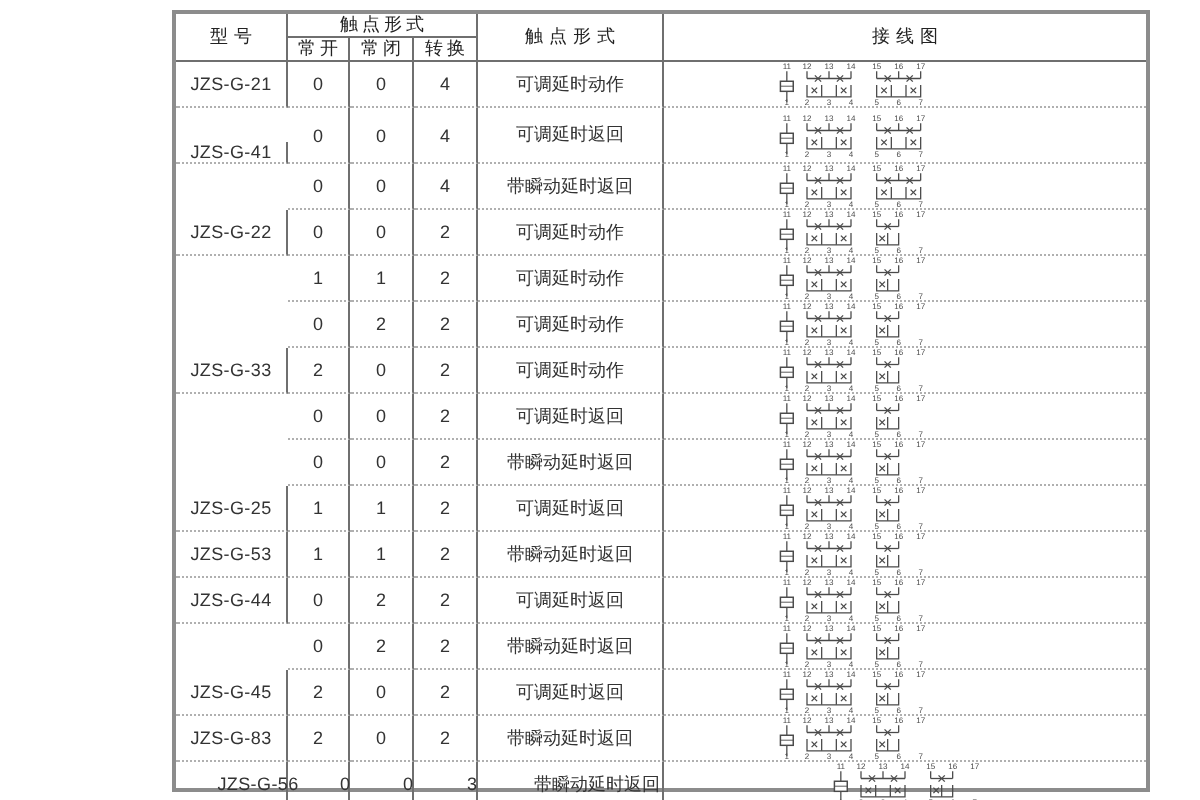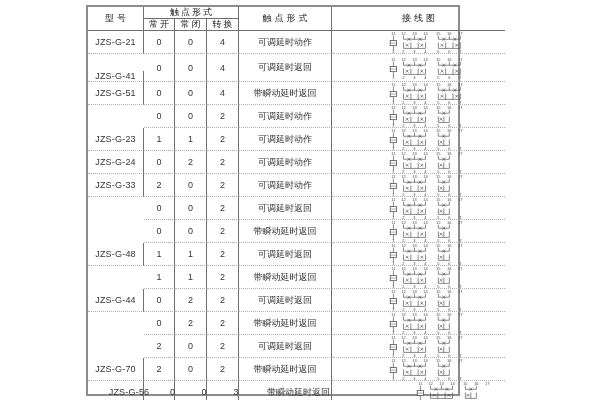--- a/index.html
+++ b/index.html
@@ -11,21 +11,21 @@
   }
   html,body{margin:0;padding:0;}
   body{
     width:600px;height:400px;background:#ffffff;
     font-family:"Liberation Sans", sans-serif;
     color:var(--text);
     position:relative;overflow:hidden;
   }
   .spec-table{
     position:absolute;left:86px;top:5px;
-    width:374px;height:391px;
+    width:489px;height:391px;
     box-sizing:border-box;
     border:2px solid var(--outer);
     background:#fff;
     display:grid;
     grid-template-columns:56px 31px 32px 32px 93px 1fr;
     grid-template-rows:12px 12px repeat(16, 1fr);
   }
   .hcell{
     display:flex;align-items:center;justify-content:center;
     font-size:9px;color:#222;
@@ -209,21 +209,20 @@
         </g>
         <text x="6" y="23.5" font-size="4.4" text-anchor="middle" fill="#4a4a4a" font-family="&quot;Liberation Sans&quot;, sans-serif">1</text>
         <text x="17" y="23.5" font-size="4.4" text-anchor="middle" fill="#4a4a4a" font-family="&quot;Liberation Sans&quot;, sans-serif">2</text>
         <text x="29" y="23.5" font-size="4.4" text-anchor="middle" fill="#4a4a4a" font-family="&quot;Liberation Sans&quot;, sans-serif">3</text>
         <text x="41" y="23.5" font-size="4.4" text-anchor="middle" fill="#4a4a4a" font-family="&quot;Liberation Sans&quot;, sans-serif">4</text>
         <text x="55" y="23.5" font-size="4.4" text-anchor="middle" fill="#4a4a4a" font-family="&quot;Liberation Sans&quot;, sans-serif">5</text>
         <text x="67" y="23.5" font-size="4.4" text-anchor="middle" fill="#4a4a4a" font-family="&quot;Liberation Sans&quot;, sans-serif">6</text>
         <text x="79" y="23.5" font-size="4.4" text-anchor="middle" fill="#4a4a4a" font-family="&quot;Liberation Sans&quot;, sans-serif">7</text>
       </svg>
     </div>
-    <div class="cell c-model" style="grid-area: 5 / 1;">JZS-G-51</div>
     <div class="cell c-no" style="grid-area: 5 / 2;">0</div>
     <div class="cell c-nc" style="grid-area: 5 / 3;">0</div>
     <div class="cell c-co" style="grid-area: 5 / 4;">4</div>
     <div class="cell c-delay" style="grid-area: 5 / 5;">带瞬动延时返回</div>
     <div class="cell c-diagram" style="grid-area: 5 / 6;">
       <svg viewBox="0 0 94 24" width="94" height="22" class="diagram-svg">
         <line x1="6" y1="5" x2="6" y2="22" stroke="#4a4a4a" stroke-width="0.7"></line>
         <text x="6" y="4" font-size="4.4" text-anchor="middle" fill="#4a4a4a" font-family="&quot;Liberation Sans&quot;, sans-serif">11</text>
         <rect x="2.5" y="10.5" width="7" height="5.5" fill="#fff" stroke="#4a4a4a" stroke-width="0.8"></rect>
         <line x1="2.5" y1="13.2" x2="9.5" y2="13.2" stroke="#4a4a4a" stroke-width="0.5"></line>
@@ -281,20 +280,21 @@
         </g>
         <text x="6" y="23.5" font-size="4.4" text-anchor="middle" fill="#4a4a4a" font-family="&quot;Liberation Sans&quot;, sans-serif">1</text>
         <text x="17" y="23.5" font-size="4.4" text-anchor="middle" fill="#4a4a4a" font-family="&quot;Liberation Sans&quot;, sans-serif">2</text>
         <text x="29" y="23.5" font-size="4.4" text-anchor="middle" fill="#4a4a4a" font-family="&quot;Liberation Sans&quot;, sans-serif">3</text>
         <text x="41" y="23.5" font-size="4.4" text-anchor="middle" fill="#4a4a4a" font-family="&quot;Liberation Sans&quot;, sans-serif">4</text>
         <text x="55" y="23.5" font-size="4.4" text-anchor="middle" fill="#4a4a4a" font-family="&quot;Liberation Sans&quot;, sans-serif">5</text>
         <text x="67" y="23.5" font-size="4.4" text-anchor="middle" fill="#4a4a4a" font-family="&quot;Liberation Sans&quot;, sans-serif">6</text>
         <text x="79" y="23.5" font-size="4.4" text-anchor="middle" fill="#4a4a4a" font-family="&quot;Liberation Sans&quot;, sans-serif">7</text>
       </svg>
     </div>
+    <div class="cell c-model" style="grid-area: 6 / 1;">JZS-G-22</div>
     <div class="cell c-no" style="grid-area: 6 / 2;">0</div>
     <div class="cell c-nc" style="grid-area: 6 / 3;">0</div>
     <div class="cell c-co" style="grid-area: 6 / 4;">2</div>
     <div class="cell c-delay" style="grid-area: 6 / 5;">可调延时动作</div>
     <div class="cell c-diagram" style="grid-area: 6 / 6;">
       <svg viewBox="0 0 94 24" width="94" height="22" class="diagram-svg">
         <line x1="6" y1="5" x2="6" y2="22" stroke="#4a4a4a" stroke-width="0.7"></line>
         <text x="6" y="4" font-size="4.4" text-anchor="middle" fill="#4a4a4a" font-family="&quot;Liberation Sans&quot;, sans-serif">11</text>
         <rect x="2.5" y="10.5" width="7" height="5.5" fill="#fff" stroke="#4a4a4a" stroke-width="0.8"></rect>
         <line x1="2.5" y1="13.2" x2="9.5" y2="13.2" stroke="#4a4a4a" stroke-width="0.5"></line>
@@ -342,21 +342,20 @@
         <text x="79" y="4" font-size="4.4" text-anchor="middle" fill="#4a4a4a" font-family="&quot;Liberation Sans&quot;, sans-serif">17</text>
         <text x="6" y="23.5" font-size="4.4" text-anchor="middle" fill="#4a4a4a" font-family="&quot;Liberation Sans&quot;, sans-serif">1</text>
         <text x="17" y="23.5" font-size="4.4" text-anchor="middle" fill="#4a4a4a" font-family="&quot;Liberation Sans&quot;, sans-serif">2</text>
         <text x="29" y="23.5" font-size="4.4" text-anchor="middle" fill="#4a4a4a" font-family="&quot;Liberation Sans&quot;, sans-serif">3</text>
         <text x="41" y="23.5" font-size="4.4" text-anchor="middle" fill="#4a4a4a" font-family="&quot;Liberation Sans&quot;, sans-serif">4</text>
         <text x="55" y="23.5" font-size="4.4" text-anchor="middle" fill="#4a4a4a" font-family="&quot;Liberation Sans&quot;, sans-serif">5</text>
         <text x="67" y="23.5" font-size="4.4" text-anchor="middle" fill="#4a4a4a" font-family="&quot;Liberation Sans&quot;, sans-serif">6</text>
         <text x="79" y="23.5" font-size="4.4" text-anchor="middle" fill="#4a4a4a" font-family="&quot;Liberation Sans&quot;, sans-serif">7</text>
       </svg>
     </div>
-    <div class="cell c-model" style="grid-area: 7 / 1;">JZS-G-23</div>
     <div class="cell c-no" style="grid-area: 7 / 2;">1</div>
     <div class="cell c-nc" style="grid-area: 7 / 3;">1</div>
     <div class="cell c-co" style="grid-area: 7 / 4;">2</div>
     <div class="cell c-delay" style="grid-area: 7 / 5;">可调延时动作</div>
     <div class="cell c-diagram" style="grid-area: 7 / 6;">
       <svg viewBox="0 0 94 24" width="94" height="22" class="diagram-svg">
         <line x1="6" y1="5" x2="6" y2="22" stroke="#4a4a4a" stroke-width="0.7"></line>
         <text x="6" y="4" font-size="4.4" text-anchor="middle" fill="#4a4a4a" font-family="&quot;Liberation Sans&quot;, sans-serif">11</text>
         <rect x="2.5" y="10.5" width="7" height="5.5" fill="#fff" stroke="#4a4a4a" stroke-width="0.8"></rect>
         <line x1="2.5" y1="13.2" x2="9.5" y2="13.2" stroke="#4a4a4a" stroke-width="0.5"></line>
@@ -404,21 +403,20 @@
         <text x="79" y="4" font-size="4.4" text-anchor="middle" fill="#4a4a4a" font-family="&quot;Liberation Sans&quot;, sans-serif">17</text>
         <text x="6" y="23.5" font-size="4.4" text-anchor="middle" fill="#4a4a4a" font-family="&quot;Liberation Sans&quot;, sans-serif">1</text>
         <text x="17" y="23.5" font-size="4.4" text-anchor="middle" fill="#4a4a4a" font-family="&quot;Liberation Sans&quot;, sans-serif">2</text>
         <text x="29" y="23.5" font-size="4.4" text-anchor="middle" fill="#4a4a4a" font-family="&quot;Liberation Sans&quot;, sans-serif">3</text>
         <text x="41" y="23.5" font-size="4.4" text-anchor="middle" fill="#4a4a4a" font-family="&quot;Liberation Sans&quot;, sans-serif">4</text>
         <text x="55" y="23.5" font-size="4.4" text-anchor="middle" fill="#4a4a4a" font-family="&quot;Liberation Sans&quot;, sans-serif">5</text>
         <text x="67" y="23.5" font-size="4.4" text-anchor="middle" fill="#4a4a4a" font-family="&quot;Liberation Sans&quot;, sans-serif">6</text>
         <text x="79" y="23.5" font-size="4.4" text-anchor="middle" fill="#4a4a4a" font-family="&quot;Liberation Sans&quot;, sans-serif">7</text>
       </svg>
     </div>
-    <div class="cell c-model" style="grid-area: 8 / 1;">JZS-G-24</div>
     <div class="cell c-no" style="grid-area: 8 / 2;">0</div>
     <div class="cell c-nc" style="grid-area: 8 / 3;">2</div>
     <div class="cell c-co" style="grid-area: 8 / 4;">2</div>
     <div class="cell c-delay" style="grid-area: 8 / 5;">可调延时动作</div>
     <div class="cell c-diagram" style="grid-area: 8 / 6;">
       <svg viewBox="0 0 94 24" width="94" height="22" class="diagram-svg">
         <line x1="6" y1="5" x2="6" y2="22" stroke="#4a4a4a" stroke-width="0.7"></line>
         <text x="6" y="4" font-size="4.4" text-anchor="middle" fill="#4a4a4a" font-family="&quot;Liberation Sans&quot;, sans-serif">11</text>
         <rect x="2.5" y="10.5" width="7" height="5.5" fill="#fff" stroke="#4a4a4a" stroke-width="0.8"></rect>
         <line x1="2.5" y1="13.2" x2="9.5" y2="13.2" stroke="#4a4a4a" stroke-width="0.5"></line>
@@ -650,21 +648,21 @@
         <text x="79" y="4" font-size="4.4" text-anchor="middle" fill="#4a4a4a" font-family="&quot;Liberation Sans&quot;, sans-serif">17</text>
         <text x="6" y="23.5" font-size="4.4" text-anchor="middle" fill="#4a4a4a" font-family="&quot;Liberation Sans&quot;, sans-serif">1</text>
         <text x="17" y="23.5" font-size="4.4" text-anchor="middle" fill="#4a4a4a" font-family="&quot;Liberation Sans&quot;, sans-serif">2</text>
         <text x="29" y="23.5" font-size="4.4" text-anchor="middle" fill="#4a4a4a" font-family="&quot;Liberation Sans&quot;, sans-serif">3</text>
         <text x="41" y="23.5" font-size="4.4" text-anchor="middle" fill="#4a4a4a" font-family="&quot;Liberation Sans&quot;, sans-serif">4</text>
         <text x="55" y="23.5" font-size="4.4" text-anchor="middle" fill="#4a4a4a" font-family="&quot;Liberation Sans&quot;, sans-serif">5</text>
         <text x="67" y="23.5" font-size="4.4" text-anchor="middle" fill="#4a4a4a" font-family="&quot;Liberation Sans&quot;, sans-serif">6</text>
         <text x="79" y="23.5" font-size="4.4" text-anchor="middle" fill="#4a4a4a" font-family="&quot;Liberation Sans&quot;, sans-serif">7</text>
       </svg>
     </div>
-    <div class="cell c-model" style="grid-area: 12 / 1;">JZS-G-48</div>
+    <div class="cell c-model" style="grid-area: 12 / 1;">JZS-G-25</div>
     <div class="cell c-no" style="grid-area: 12 / 2;">1</div>
     <div class="cell c-nc" style="grid-area: 12 / 3;">1</div>
     <div class="cell c-co" style="grid-area: 12 / 4;">2</div>
     <div class="cell c-delay" style="grid-area: 12 / 5;">可调延时返回</div>
     <div class="cell c-diagram" style="grid-area: 12 / 6;">
       <svg viewBox="0 0 94 24" width="94" height="22" class="diagram-svg">
         <line x1="6" y1="5" x2="6" y2="22" stroke="#4a4a4a" stroke-width="0.7"></line>
         <text x="6" y="4" font-size="4.4" text-anchor="middle" fill="#4a4a4a" font-family="&quot;Liberation Sans&quot;, sans-serif">11</text>
         <rect x="2.5" y="10.5" width="7" height="5.5" fill="#fff" stroke="#4a4a4a" stroke-width="0.8"></rect>
         <line x1="2.5" y1="13.2" x2="9.5" y2="13.2" stroke="#4a4a4a" stroke-width="0.5"></line>
@@ -712,20 +710,21 @@
         <text x="79" y="4" font-size="4.4" text-anchor="middle" fill="#4a4a4a" font-family="&quot;Liberation Sans&quot;, sans-serif">17</text>
         <text x="6" y="23.5" font-size="4.4" text-anchor="middle" fill="#4a4a4a" font-family="&quot;Liberation Sans&quot;, sans-serif">1</text>
         <text x="17" y="23.5" font-size="4.4" text-anchor="middle" fill="#4a4a4a" font-family="&quot;Liberation Sans&quot;, sans-serif">2</text>
         <text x="29" y="23.5" font-size="4.4" text-anchor="middle" fill="#4a4a4a" font-family="&quot;Liberation Sans&quot;, sans-serif">3</text>
         <text x="41" y="23.5" font-size="4.4" text-anchor="middle" fill="#4a4a4a" font-family="&quot;Liberation Sans&quot;, sans-serif">4</text>
         <text x="55" y="23.5" font-size="4.4" text-anchor="middle" fill="#4a4a4a" font-family="&quot;Liberation Sans&quot;, sans-serif">5</text>
         <text x="67" y="23.5" font-size="4.4" text-anchor="middle" fill="#4a4a4a" font-family="&quot;Liberation Sans&quot;, sans-serif">6</text>
         <text x="79" y="23.5" font-size="4.4" text-anchor="middle" fill="#4a4a4a" font-family="&quot;Liberation Sans&quot;, sans-serif">7</text>
       </svg>
     </div>
+    <div class="cell c-model" style="grid-area: 13 / 1;">JZS-G-53</div>
     <div class="cell c-no" style="grid-area: 13 / 2;">1</div>
     <div class="cell c-nc" style="grid-area: 13 / 3;">1</div>
     <div class="cell c-co" style="grid-area: 13 / 4;">2</div>
     <div class="cell c-delay" style="grid-area: 13 / 5;">带瞬动延时返回</div>
     <div class="cell c-diagram" style="grid-area: 13 / 6;">
       <svg viewBox="0 0 94 24" width="94" height="22" class="diagram-svg">
         <line x1="6" y1="5" x2="6" y2="22" stroke="#4a4a4a" stroke-width="0.7"></line>
         <text x="6" y="4" font-size="4.4" text-anchor="middle" fill="#4a4a4a" font-family="&quot;Liberation Sans&quot;, sans-serif">11</text>
         <rect x="2.5" y="10.5" width="7" height="5.5" fill="#fff" stroke="#4a4a4a" stroke-width="0.8"></rect>
         <line x1="2.5" y1="13.2" x2="9.5" y2="13.2" stroke="#4a4a4a" stroke-width="0.5"></line>
@@ -896,20 +895,21 @@
         <text x="79" y="4" font-size="4.4" text-anchor="middle" fill="#4a4a4a" font-family="&quot;Liberation Sans&quot;, sans-serif">17</text>
         <text x="6" y="23.5" font-size="4.4" text-anchor="middle" fill="#4a4a4a" font-family="&quot;Liberation Sans&quot;, sans-serif">1</text>
         <text x="17" y="23.5" font-size="4.4" text-anchor="middle" fill="#4a4a4a" font-family="&quot;Liberation Sans&quot;, sans-serif">2</text>
         <text x="29" y="23.5" font-size="4.4" text-anchor="middle" fill="#4a4a4a" font-family="&quot;Liberation Sans&quot;, sans-serif">3</text>
         <text x="41" y="23.5" font-size="4.4" text-anchor="middle" fill="#4a4a4a" font-family="&quot;Liberation Sans&quot;, sans-serif">4</text>
         <text x="55" y="23.5" font-size="4.4" text-anchor="middle" fill="#4a4a4a" font-family="&quot;Liberation Sans&quot;, sans-serif">5</text>
         <text x="67" y="23.5" font-size="4.4" text-anchor="middle" fill="#4a4a4a" font-family="&quot;Liberation Sans&quot;, sans-serif">6</text>
         <text x="79" y="23.5" font-size="4.4" text-anchor="middle" fill="#4a4a4a" font-family="&quot;Liberation Sans&quot;, sans-serif">7</text>
       </svg>
     </div>
+    <div class="cell c-model" style="grid-area: 16 / 1;">JZS-G-45</div>
     <div class="cell c-no" style="grid-area: 16 / 2;">2</div>
     <div class="cell c-nc" style="grid-area: 16 / 3;">0</div>
     <div class="cell c-co" style="grid-area: 16 / 4;">2</div>
     <div class="cell c-delay" style="grid-area: 16 / 5;">可调延时返回</div>
     <div class="cell c-diagram" style="grid-area: 16 / 6;">
       <svg viewBox="0 0 94 24" width="94" height="22" class="diagram-svg">
         <line x1="6" y1="5" x2="6" y2="22" stroke="#4a4a4a" stroke-width="0.7"></line>
         <text x="6" y="4" font-size="4.4" text-anchor="middle" fill="#4a4a4a" font-family="&quot;Liberation Sans&quot;, sans-serif">11</text>
         <rect x="2.5" y="10.5" width="7" height="5.5" fill="#fff" stroke="#4a4a4a" stroke-width="0.8"></rect>
         <line x1="2.5" y1="13.2" x2="9.5" y2="13.2" stroke="#4a4a4a" stroke-width="0.5"></line>
@@ -957,21 +957,21 @@
         <text x="79" y="4" font-size="4.4" text-anchor="middle" fill="#4a4a4a" font-family="&quot;Liberation Sans&quot;, sans-serif">17</text>
         <text x="6" y="23.5" font-size="4.4" text-anchor="middle" fill="#4a4a4a" font-family="&quot;Liberation Sans&quot;, sans-serif">1</text>
         <text x="17" y="23.5" font-size="4.4" text-anchor="middle" fill="#4a4a4a" font-family="&quot;Liberation Sans&quot;, sans-serif">2</text>
         <text x="29" y="23.5" font-size="4.4" text-anchor="middle" fill="#4a4a4a" font-family="&quot;Liberation Sans&quot;, sans-serif">3</text>
         <text x="41" y="23.5" font-size="4.4" text-anchor="middle" fill="#4a4a4a" font-family="&quot;Liberation Sans&quot;, sans-serif">4</text>
         <text x="55" y="23.5" font-size="4.4" text-anchor="middle" fill="#4a4a4a" font-family="&quot;Liberation Sans&quot;, sans-serif">5</text>
         <text x="67" y="23.5" font-size="4.4" text-anchor="middle" fill="#4a4a4a" font-family="&quot;Liberation Sans&quot;, sans-serif">6</text>
         <text x="79" y="23.5" font-size="4.4" text-anchor="middle" fill="#4a4a4a" font-family="&quot;Liberation Sans&quot;, sans-serif">7</text>
       </svg>
     </div>
-    <div class="cell c-model" style="grid-area: 17 / 1;">JZS-G-70</div>
+    <div class="cell c-model" style="grid-area: 17 / 1;">JZS-G-83</div>
     <div class="cell c-no" style="grid-area: 17 / 2;">2</div>
     <div class="cell c-nc" style="grid-area: 17 / 3;">0</div>
     <div class="cell c-co" style="grid-area: 17 / 4;">2</div>
     <div class="cell c-delay" style="grid-area: 17 / 5;">带瞬动延时返回</div>
     <div class="cell c-diagram" style="grid-area: 17 / 6;">
       <svg viewBox="0 0 94 24" width="94" height="22" class="diagram-svg">
         <line x1="6" y1="5" x2="6" y2="22" stroke="#4a4a4a" stroke-width="0.7"></line>
         <text x="6" y="4" font-size="4.4" text-anchor="middle" fill="#4a4a4a" font-family="&quot;Liberation Sans&quot;, sans-serif">11</text>
         <rect x="2.5" y="10.5" width="7" height="5.5" fill="#fff" stroke="#4a4a4a" stroke-width="0.8"></rect>
         <line x1="2.5" y1="13.2" x2="9.5" y2="13.2" stroke="#4a4a4a" stroke-width="0.5"></line>

